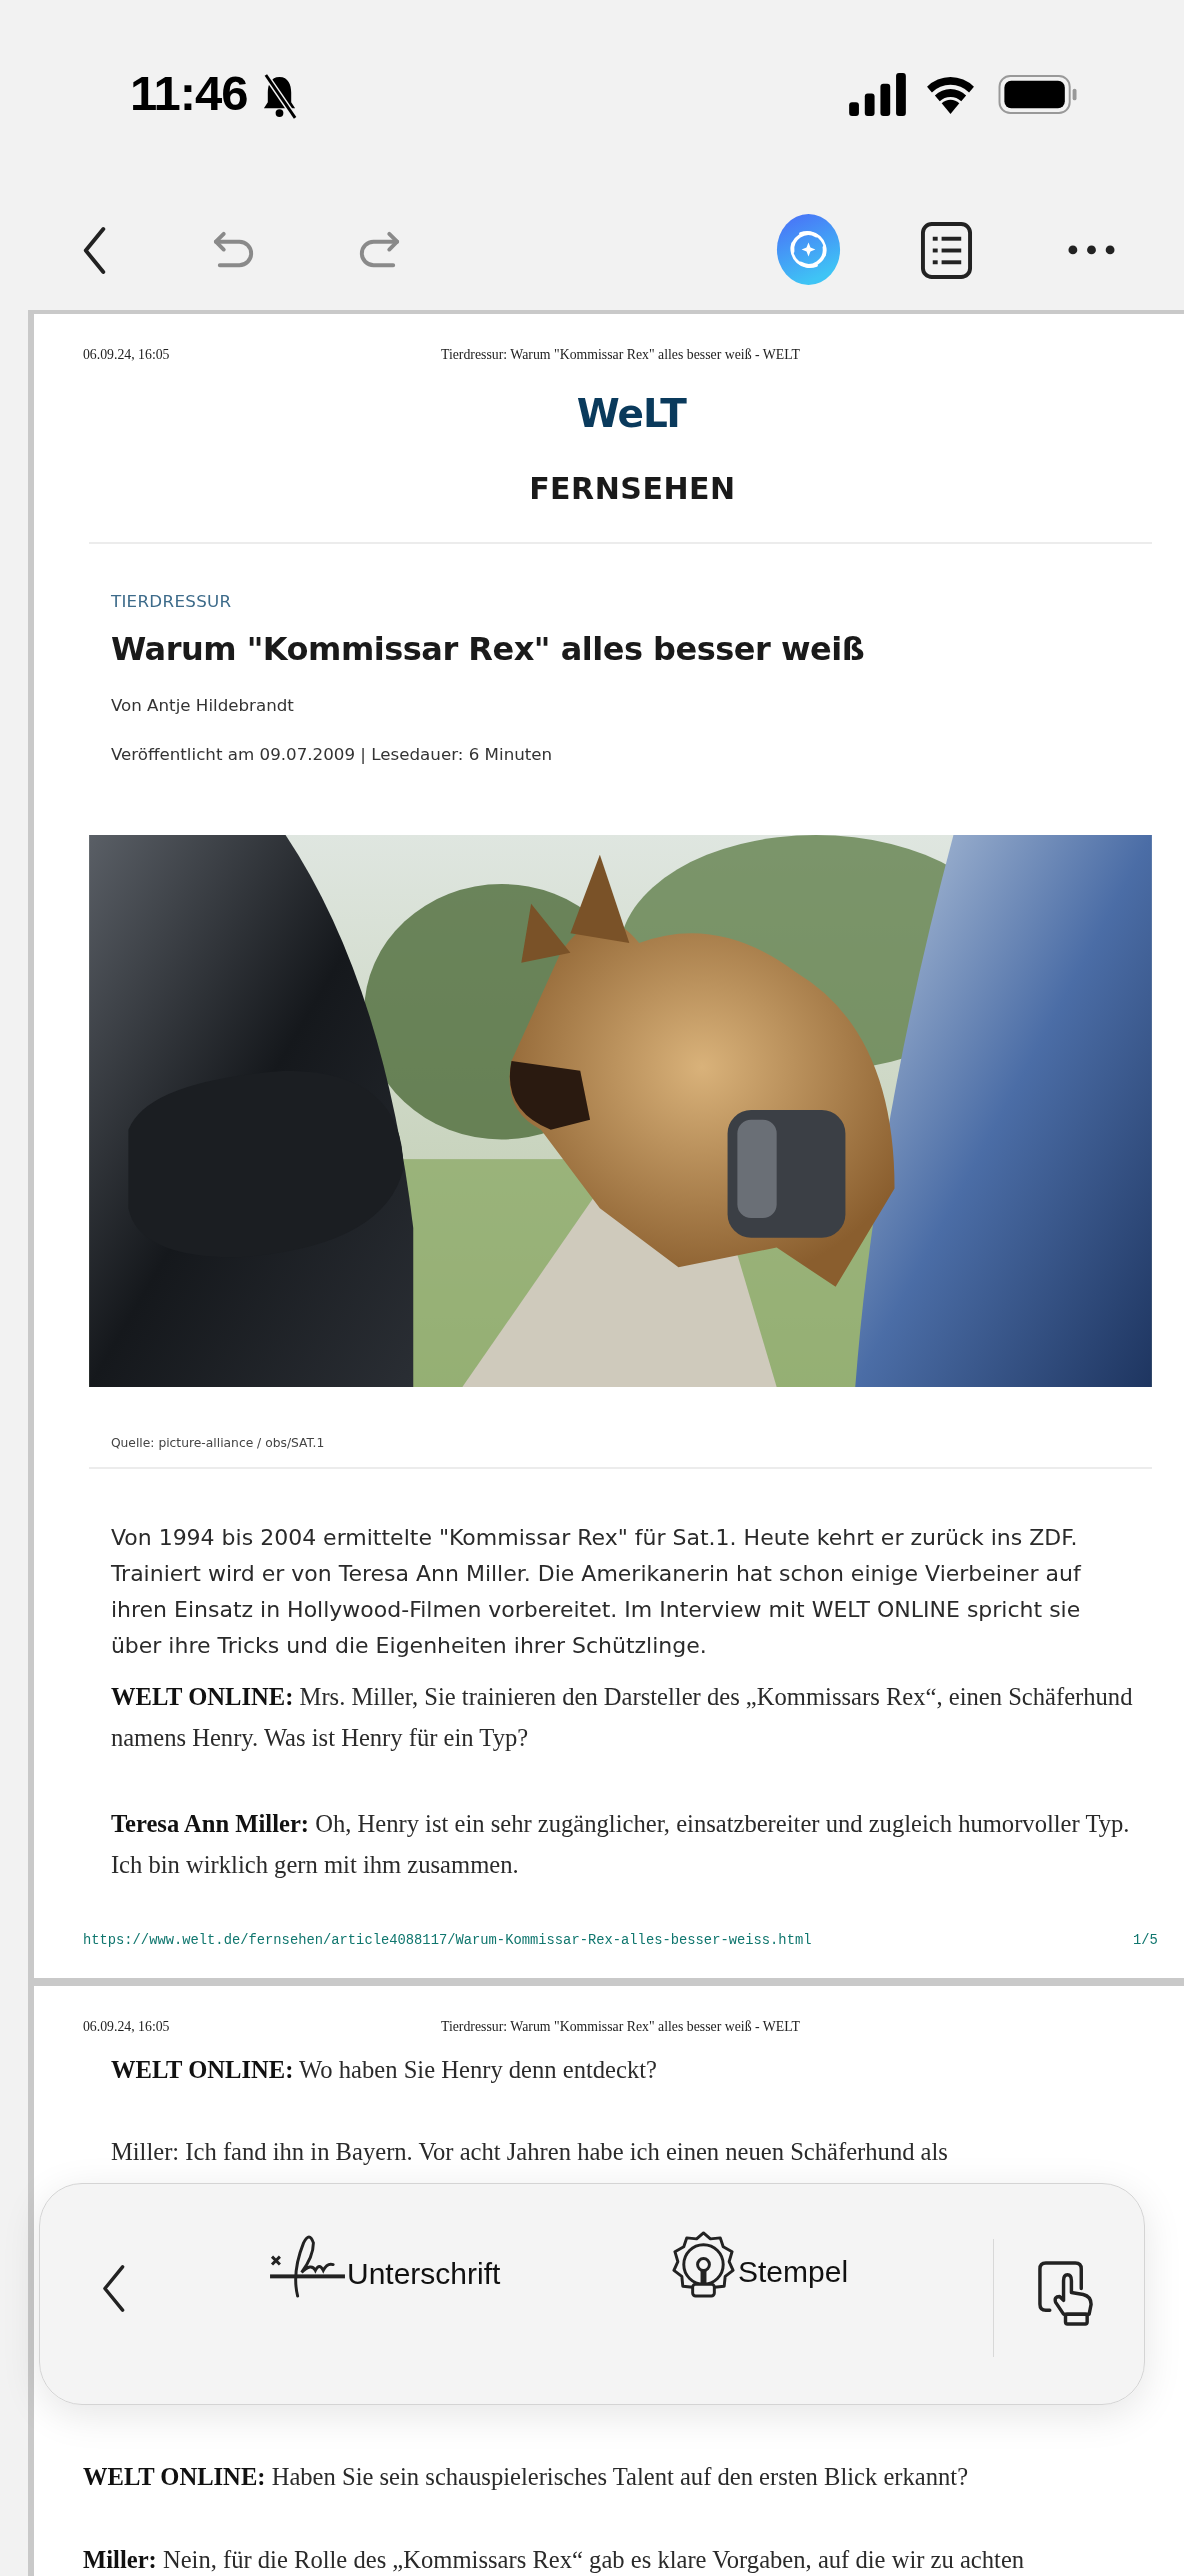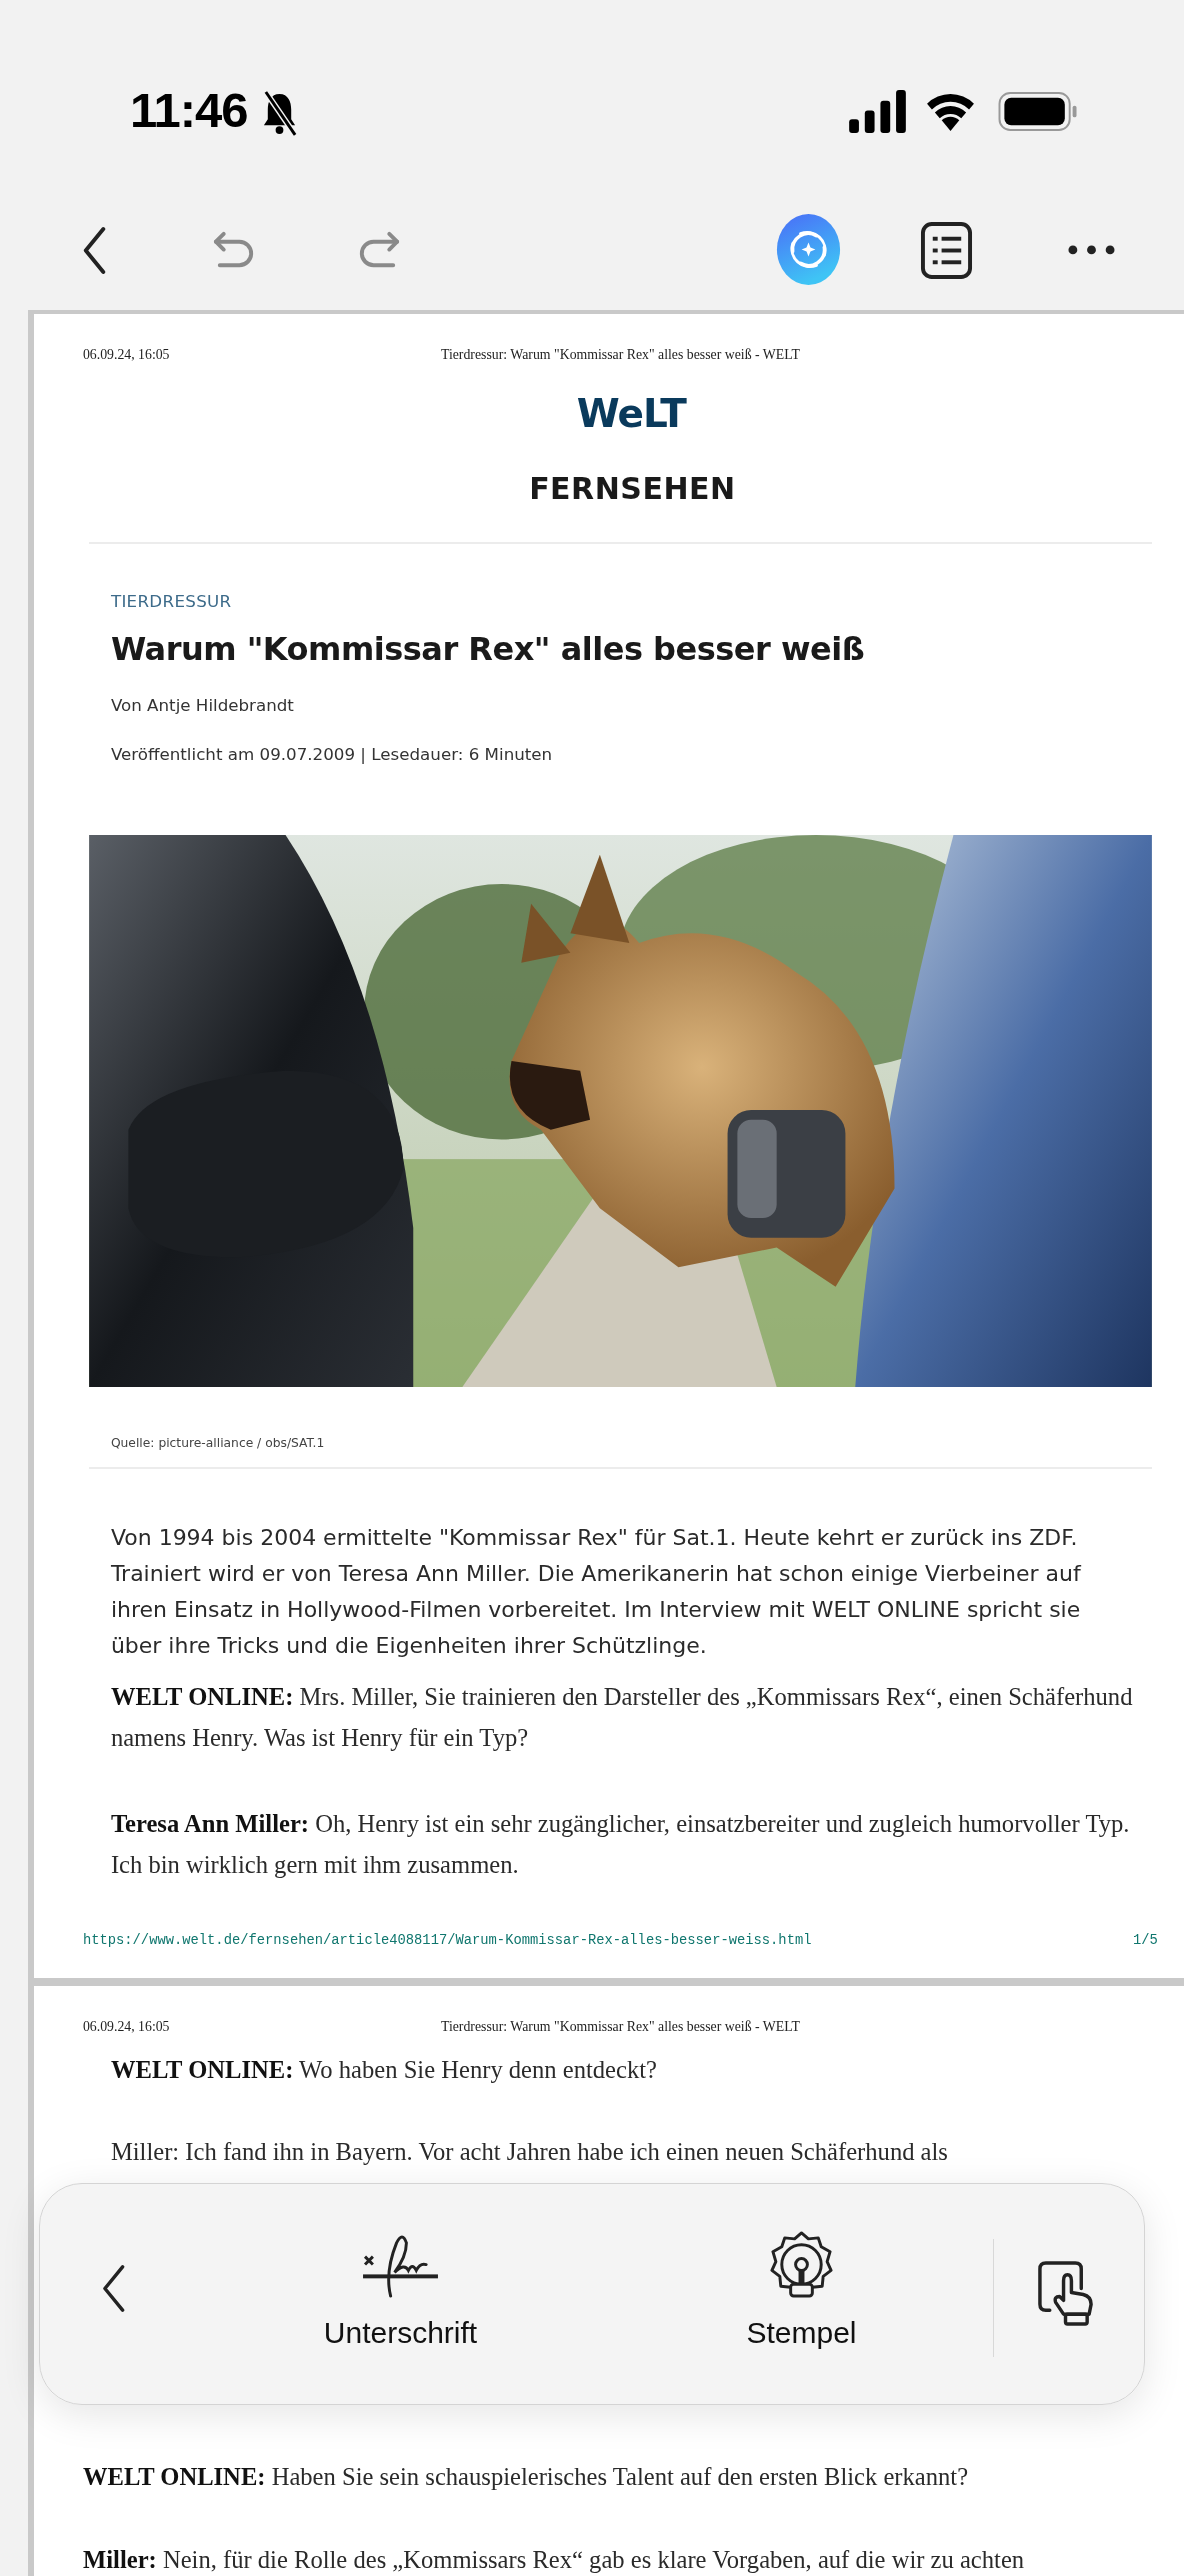--- a/index.html
+++ b/index.html
@@ -1,20 +1,20 @@
 <!DOCTYPE html>
 <html><head>
 <meta charset="utf-8">
 <style>
   * { box-sizing: border-box; margin: 0; padding: 0; }
   html, body { width: 1185px; height: 2576px; overflow: hidden; background: #f2f2f2; }
   body { position: relative; font-family: "Liberation Sans", sans-serif; color: #111; }
 
   
-  .status-bar { position: absolute; left: 0; top: 17px; width: 962px; height: 187px; background: #f2f2f2; }
+  .status-bar { position: absolute; left: 0; top: 0; width: 962px; height: 187px; background: #f2f2f2; }
   .status-time { position: absolute; left: 130px; top: 65px; font-size: 49px; font-weight: 700; letter-spacing: -1px; color: #000; font-family: "Liberation Sans", sans-serif; }
   .bell-off { position: absolute; left: 260px; top: 71px; width: 39px; height: 49px; }
   .signal { position: absolute; left: 849px; top: 73px; width: 57px; height: 43px; }
   .wifi { position: absolute; left: 925px; top: 71px; width: 51px; height: 43px; }
   .battery { position: absolute; left: 998px; top: 75px; width: 81px; height: 39px; }
 
   
   .toolbar { position: absolute; left: 0; top: 196px; width: 1185px; height: 108px; }
   .tb-icon { position: absolute; top: 19.6px; width: 69px; height: 69px; display: flex; align-items: center; justify-content: center; }
 
@@ -43,21 +43,21 @@
 
   .lead { position: absolute; top: 1206px; left: 77px; width: 1022px; font-family: "DejaVu Sans", sans-serif; font-size: 22px; line-height: 36px; color: #2a2a2a; }
   .serif-p { position: absolute; left: 77px; width: 1022px; font-family: "Liberation Serif", serif; font-size: 24.6px; line-height: 41px; color: #2a2a2a; }
   .serif-p b { font-weight: 700; color: #111; }
 
   .pdf-foot { position: absolute; top: 1619px; left: 49px; right: 49px; font-family: Liberation Mono, monospace; font-size: 13.8px; color: #0f766e; }
   .pdf-foot .page-num { position: absolute; right: 0; }
 
   
   .panel { position: absolute; left: 39px; top: 2183px; width: 1106px; height: 222px; background: rgba(244,244,244,0.98); border: 1px solid #d4d4d4; border-radius: 43px; box-shadow: 0 9.8px 39px rgba(0,0,0,0.10); }
-  .panel-btn { position: absolute; display: flex; flex-direction: column; align-items: center; }
+  .panel-btn { position: absolute; display: flex; align-items: center; }
   .panel-label { font-family: "Liberation Sans", sans-serif; font-size: 30px; color: #111; margin-top: 13.8px; }
   .panel-divider { position: absolute; left: 953px; top: 55px; width: 1px; height: 118px; background: #d8d8d8; }
 </style>
 </head>
 <body>
 
 <div class="status-bar">
   <div class="status-time">11:46</div>
   <svg class="bell-off" viewBox="0 0 40 50">
     <path d="M20 6 C11 6 8 14 8 22 L8 32 L4 38 L36 38 L32 32 L32 22 C32 14 29 6 20 6Z" fill="#000"></path>

